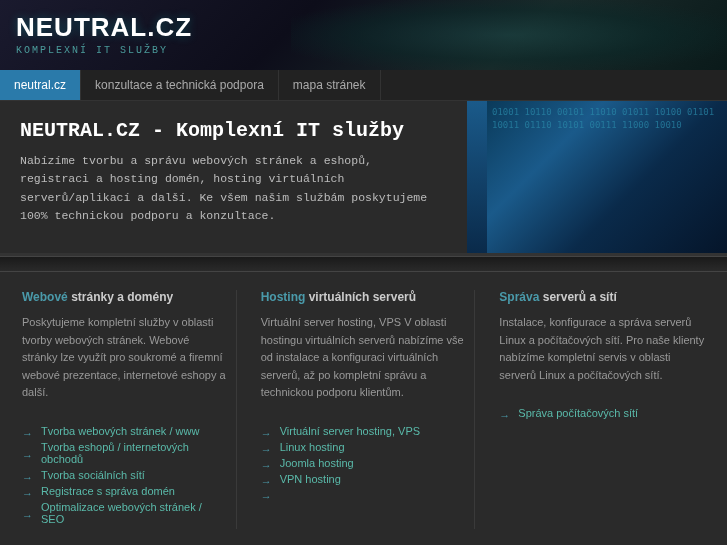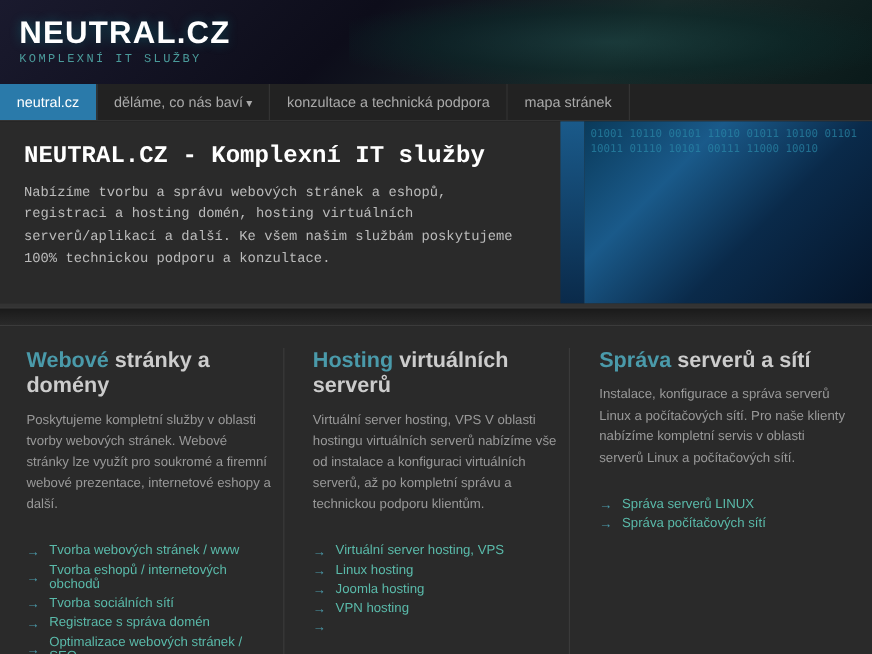--- a/index.html
+++ b/index.html
@@ -151,21 +151,21 @@
       padding: 18px 14px;
       gap: 16px;
     }
     .service-col {
       flex: 1;
       padding: 0 8px;
       border-right: 1px solid #3a3a3a;
     }
     .service-col:last-child { border-right: none; }
     .service-col h2 {
-      font-size: 18px;
+      font-size: 12px;
       margin-bottom: 10px;
       font-weight: bold;
     }
     .service-col h2 span.highlight {
       color: #4a9aaa;
     }
     .service-col h2 span.normal {
       color: #ccc;
     }
     .service-description {
@@ -210,21 +210,20 @@
 <body>
 
 <div id="header">
   <div id="header-bg"></div>
   <div class="logo-title">NEUTRAL.CZ</div>
   <div class="logo-subtitle">KOMPLEXNÍ IT SLUŽBY</div>
 </div>
 
 <div id="nav">
     <div class="nav-item active">neutral.cz</div>
-    <div class="nav-item has-arrow">děláme, co nás baví</div>
     <div class="nav-item">konzultace a technická podpora</div>
     <div class="nav-item">mapa stránek</div>
   </div>
 
 <div id="hero">
   <div id="hero-text">
     <h1>NEUTRAL.CZ - Komplexní IT služby</h1>
     <p>Nabízíme tvorbu a správu webových stránek a eshopů, registraci a hosting domén, hosting virtuálních serverů/aplikací a další. Ke všem našim službám poskytujeme 100% technickou podporu a konzultace.</p>
   </div>
   <div id="hero-side-strip"></div>
@@ -279,24 +278,20 @@
       </div>
       <div class="service-link">
         <span class="arrow-icon"></span>
       </div>
     </div>
     <div class="service-col">
       <h2><span class="highlight">Správa</span><span class="normal"> serverů a sítí</span></h2>
       <p class="service-description">Instalace, konfigurace a správa serverů Linux a počítačových sítí. Pro naše klienty nabízíme kompletní servis v oblasti serverů Linux a počítačových sítí.</p>
       <div class="service-link">
         <span class="arrow-icon"></span>
-        <span>Správa serverů LINUX</span>
-      </div>
-      <div class="service-link">
-        <span class="arrow-icon"></span>
         <span>Správa počítačových sítí</span>
       </div>
     </div>
   </div>
 
 <div id="footer">
   
 </div>
 
 </body></html>

